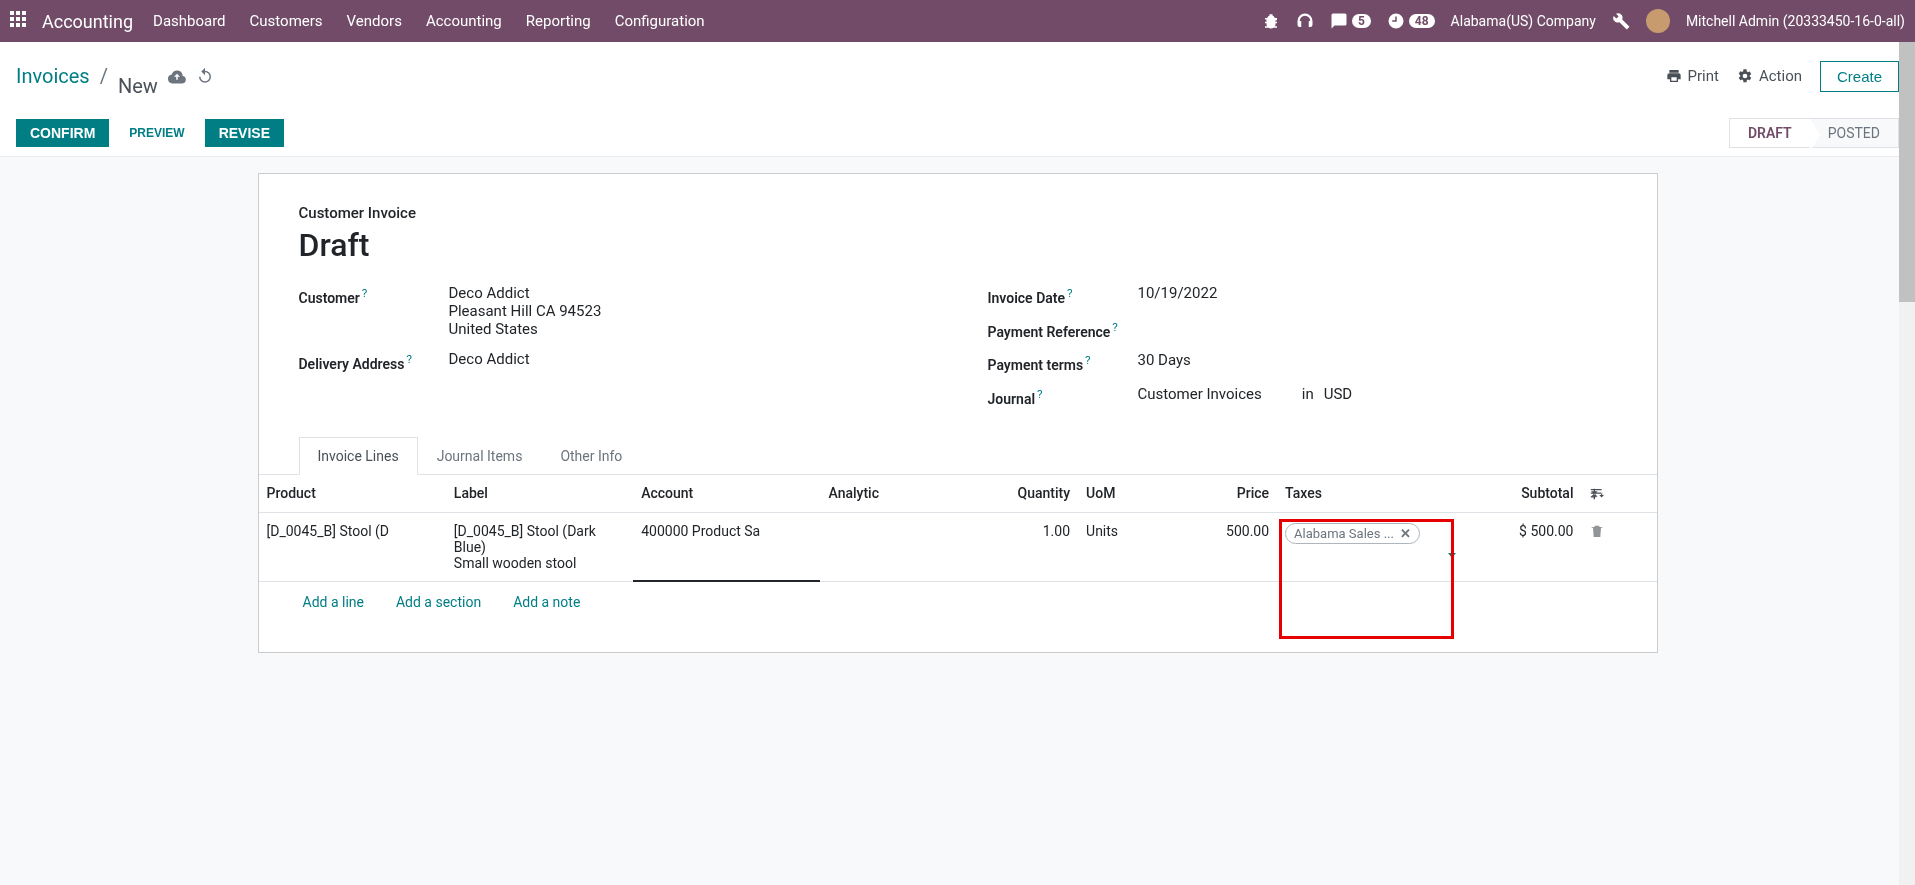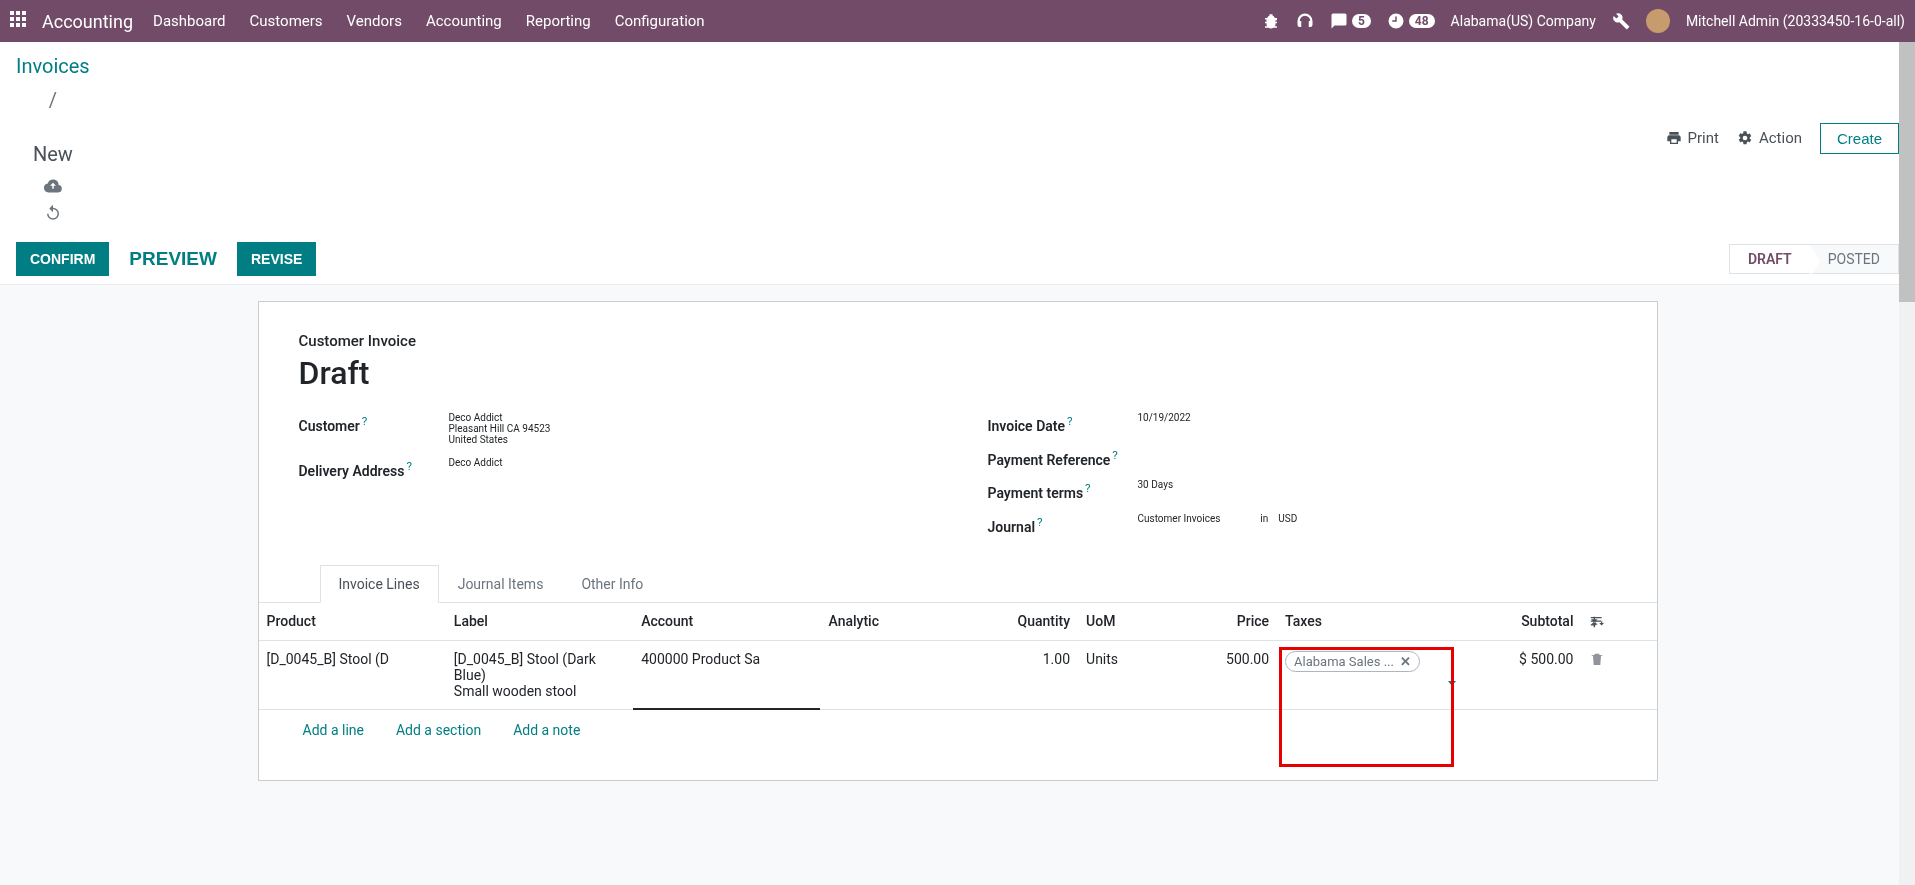--- a/index.html
+++ b/index.html
@@ -13,55 +13,55 @@
   .topnav .menu { display: flex; gap: 24px; flex: 1; }
   .topnav .menu a { color: #fff; text-decoration: none; font-size: 15px; cursor: pointer; }
   .topnav .right { display: flex; align-items: center; gap: 16px; }
   .topnav .badge-item { display: flex; align-items: center; gap: 4px; }
   .topnav .badge { background: #fff; color: #714B67; border-radius: 10px; padding: 0 6px; font-size: 12px; font-weight: bold; }
   .topnav .icon { fill: #fff; width: 18px; height: 18px; }
   .topnav .avatar { width: 24px; height: 24px; border-radius: 50%; background: #c89b6e; }
   
   
   .controlpanel { background: #fff; display: flex; align-items: center; justify-content: space-between; padding: 12px 16px; }
-  .breadcrumb { font-size: 20px; display: flex; align-items: center; gap: 10px; flex-direction: column; }
+  .breadcrumb { font-size: 20px; display: flex; align-items: center; gap: 10px; }
   .breadcrumb a { color: #017E84; text-decoration: none; }
   .breadcrumb .sep { color: #6c757d; }
   .breadcrumb .current { color: #495057; margin-top: 20px; }
   .cp-right { display: flex; align-items: center; gap: 18px; }
   .cp-link { color: #495057; display: inline-flex; align-items: center; gap: 6px; cursor: pointer; font-size: 15px; }
   .btn-create { border: 1px solid #017E84; color: #017E84; background: #fff; padding: 6px 16px; font-size: 15px; cursor: pointer; }
   
   
   .statusbar { display: flex; align-items: center; justify-content: space-between; padding: 8px 16px 8px 16px; background: #fff; border-bottom: 1px solid #e9ecef; }
   .statusbar-left { display: flex; gap: 6px; }
   .btn-primary { background: #017E84; color: #fff; border: none; padding: 6px 14px; font-weight: 600; cursor: pointer; font-size: 14px; }
-  .btn-secondary { background: transparent; color: #017E84; border: none; padding: 6px 14px; font-weight: 600; cursor: pointer; font-size: 19px; }
+  .btn-secondary { background: transparent; color: #017E84; border: none; padding: 6px 14px; font-weight: 600; cursor: pointer; font-size: 12px; }
   .status-arrows { display: flex; border: 1px solid #dee2e6; }
   .status-step { padding: 6px 18px; position: relative; color: #6c757d; background: #f8f9fa; }
   .status-step.active { color: #714B67; font-weight: 600; background: #fff; }
   .status-step:first-child::after { content: ""; position: absolute; right: -10px; top: 0; bottom: 0; width: 0; height: 0; border-top: 16px solid transparent; border-bottom: 16px solid transparent; border-left: 10px solid #fff; z-index: 1; }
   
   
   .sheet-container { padding: 0 20px 40px; background: #f8f9fa; }
   .sheet { background: #fff; border: 1px solid #ccc; max-width: 1400px; margin: 16px auto 0; padding: 30px 40px; position: relative; }
   .sheet h2.subtitle { font-size: 15px; font-weight: 500; color: #212529; margin-bottom: 4px; }
   .sheet h1.title { font-size: 32px; font-weight: 500; margin-bottom: 20px; }
   
   .form-grid { display: flex; gap: 60px; margin-bottom: 18px; }
   .form-col { flex: 1; }
   .form-row { display: flex; margin-bottom: 12px; align-items: flex-start; }
   .form-label { width: 150px; font-weight: 600; color: #212529; font-size: 14px; padding-top: 2px; }
   .form-label sup { color: #017E84; font-weight: normal; cursor: help; margin-left: 2px; }
-  .form-value { flex: 1; color: #212529; font-size: 10px; }
+  .form-value { flex: 1; color: #212529; font-size: 15px; }
   .form-value .addr-line { display: block; }
   .journal-row { display:flex; align-items:center; gap:40px; }
   
   
-  .tabs { display: flex; border-bottom: 1px solid #dee2e6; margin: 0 -40px; padding: 0 61px; }
+  .tabs { display: flex; border-bottom: 1px solid #dee2e6; margin: 0 -40px; padding: 0 40px; }
   .tab { padding: 10px 18px; cursor: pointer; color: #6c757d; border: 1px solid transparent; border-bottom: none; margin-bottom: -1px; }
   .tab.active { color: #495057; border-color: #dee2e6; background: #fff; border-bottom: 1px solid #fff; }
   
   
   .line-table { width: 100%; border-collapse: collapse; margin: 0 -40px; width: calc(100% + 80px); }
   .line-table th { text-align: left; padding: 10px 8px; font-weight: 500; color: #212529; border-bottom: 1px solid #dee2e6; font-size: 14px; }
   .line-table th.num, .line-table td.num { text-align: right; }
   .line-table td { padding: 10px 8px; vertical-align: top; border-bottom: 1px solid #dee2e6; font-size: 14px; }
   .line-table td.acct { border-bottom: 2px solid #212529; }
   .line-table .prod-col { width: 160px; }

